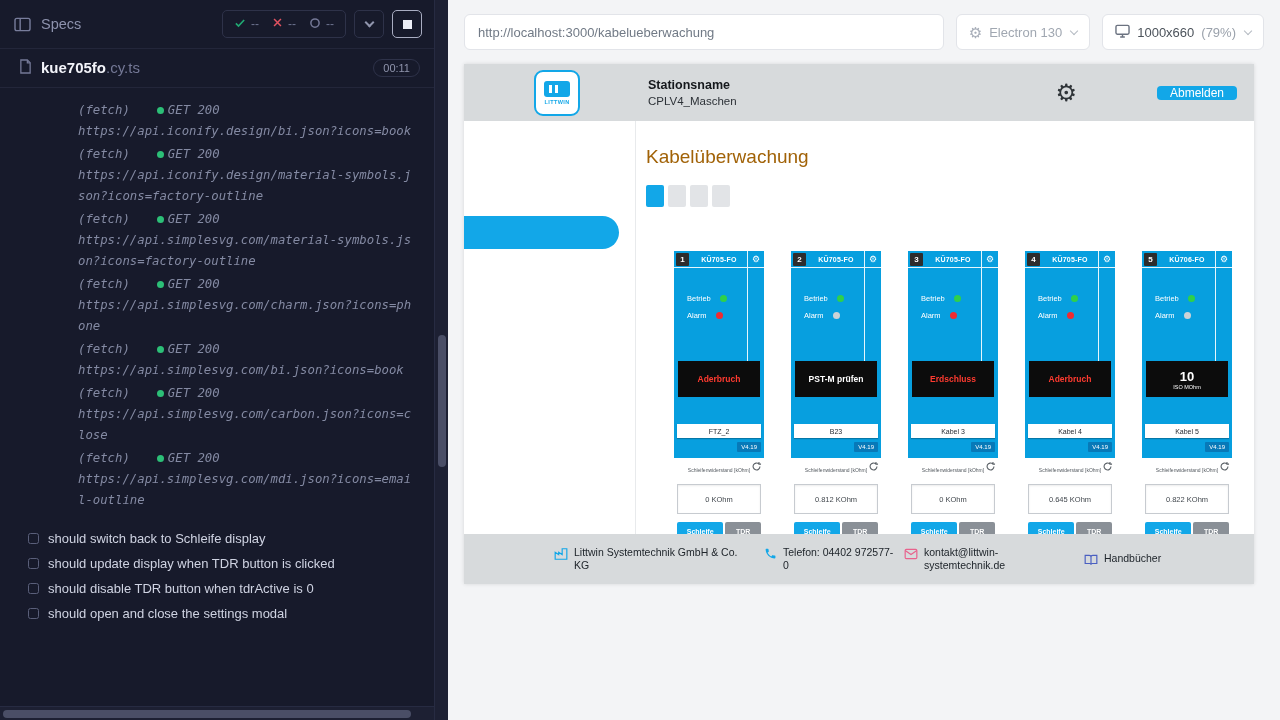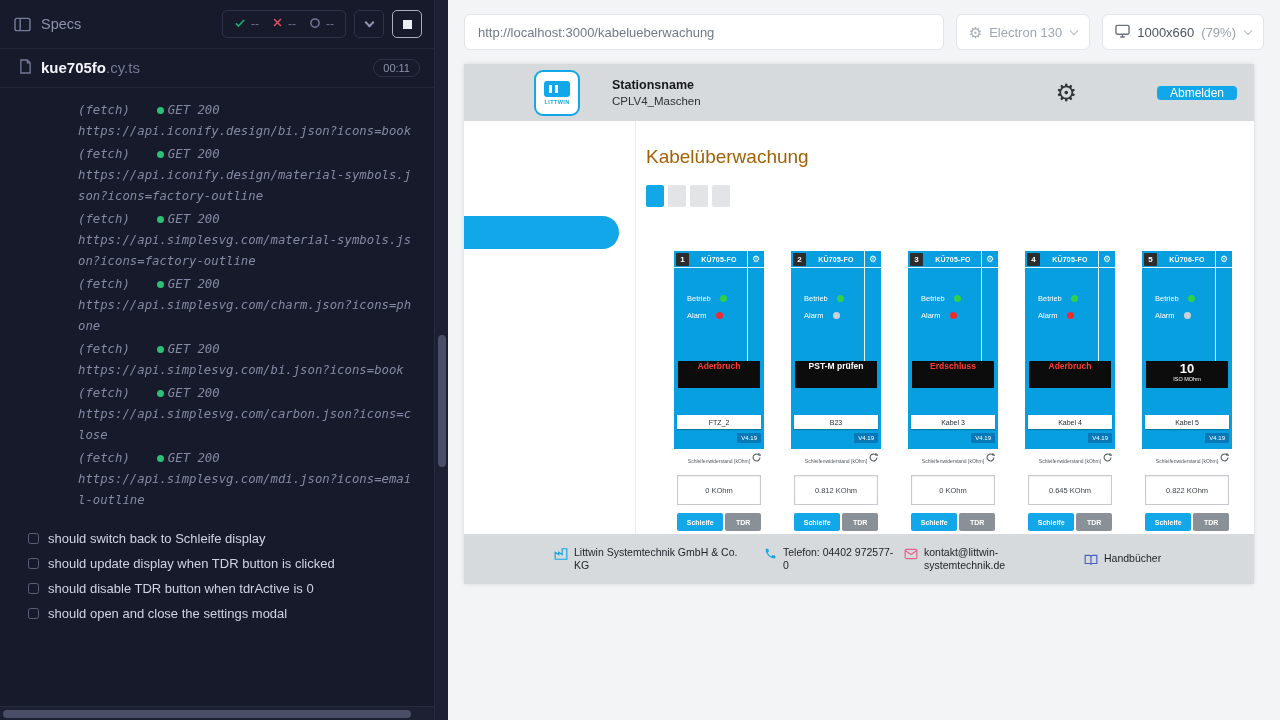--- a/index.html
+++ b/index.html
@@ -53,21 +53,21 @@
 .gear-glyph{font-style:normal;line-height:1}
 
 
 .app{position:absolute;left:16px;top:64px;width:790px;height:520px;background:#fff;overflow:hidden;box-shadow:0 0 4px rgba(0,0,0,.12)}
 .app-header{height:57px;background:var(--panel);display:flex;align-items:center}
 .logo{width:46px;height:46px;margin-left:70px;background:#fff;border:2px solid var(--accent);border-radius:9px;display:flex;flex-direction:column;align-items:center;justify-content:center;gap:2px;flex-shrink:0}
 .logo-mark{width:26px;height:16px;background:var(--accent);border-radius:3px;position:relative}
 .logo-mark:before{content:"";position:absolute;left:5px;top:4px;width:3px;height:8px;background:#fff}
 .logo-mark:after{content:"";position:absolute;left:11px;top:4px;width:3px;height:8px;background:#fff}
 .logo-text{font-size:5.5px;font-weight:bold;color:var(--accent);letter-spacing:.4px}
-.station{margin-left:32px}
+.station{margin-left:68px}
 .station-label{font-size:12.5px;font-weight:bold;color:#15181c}
 .station-name{font-size:11.5px;color:#2c3137;margin-top:3px}
 .app-gear{margin-left:auto;margin-right:80px;font-size:24px;color:#2f3438;line-height:1;font-style:normal}
 .logout{margin-right:17px;height:14px;padding:0 13px;background:var(--accent);border:none;border-radius:4px;color:#fff;font-size:12px;font-family:inherit}
 
 .app-body{display:flex;height:463px}
 .nav{width:172px;border-right:1px solid #e8eaec;padding-top:52px}
 .nav-item{height:30px;line-height:30px;padding-left:16px;font-size:13px;font-weight:bold;color:#1d2229}
 .nav-item{margin-bottom:13px}
 .nav-item.active{height:33px;line-height:33px;width:155px;background:var(--accent);color:#fff;border-radius:0 17px 17px 0}
@@ -84,21 +84,21 @@
 .model{flex:1;text-align:center;color:#fff;font-size:7px;font-weight:bold;letter-spacing:.2px;white-space:nowrap}
 .gear-cell{width:17px;align-self:stretch;border-left:1px solid rgba(255,255,255,.9);display:flex;align-items:center;justify-content:center;color:#fff;font-size:9px;font-style:normal}
 .card-leds{display:flex;height:93px}
 .led-rows{flex:1;padding-top:22px}
 .led-row{display:flex;align-items:center;padding-left:13px;height:17px;color:#fff;font-size:7.5px}
 .led{width:7px;height:7px;border-radius:50%;margin-left:9px}
 .led-green{background:#2fd04a}
 .led-red{background:#ef2b31}
 .led-off{background:#ccd2d6}
 .led-col{width:17px;border-left:1px solid rgba(255,255,255,.9)}
-.status-box{margin:0 4px;height:27px;background:#0c0c0c;display:flex;flex-direction:column;align-items:center;}
+.status-box{margin:0 4px;height:36px;background:#0c0c0c;display:flex;flex-direction:column;align-items:center;justify-content:center}
 .status-main{font-size:8.5px;font-weight:bold;white-space:nowrap}
 .status-main.big{font-size:13px}
 .status-sub{font-size:5.5px;color:#fff}
 .label-box{margin:27px 3px 0;height:14px;background:#fff;font-size:7px;color:#272c33;display:flex;align-items:center;justify-content:center;box-shadow:0 1px 1px rgba(0,0,0,.25)}
 .ver-row{margin-top:4px;height:16px;display:flex;justify-content:flex-end}
 .ver-tag{margin-right:3px;background:var(--darkblue);color:#fff;font-size:6px;padding:2px 4px;align-self:flex-start;border-radius:1px}
 .card-white{flex:1;background:#fff;position:relative;padding-top:9px}
 .refresh{position:absolute;top:3px;right:2px;color:#5a6066;display:flex}
 .meas-label{font-size:5px;color:#555b61;text-align:center;height:8px}
 .value-box{margin:9px 3px 0;height:30px;border:1px solid #c7cbd0;display:flex;align-items:center;justify-content:center;font-size:7.5px;color:#41474d;box-shadow:inset 0 1px 2px rgba(0,0,0,.08)}

